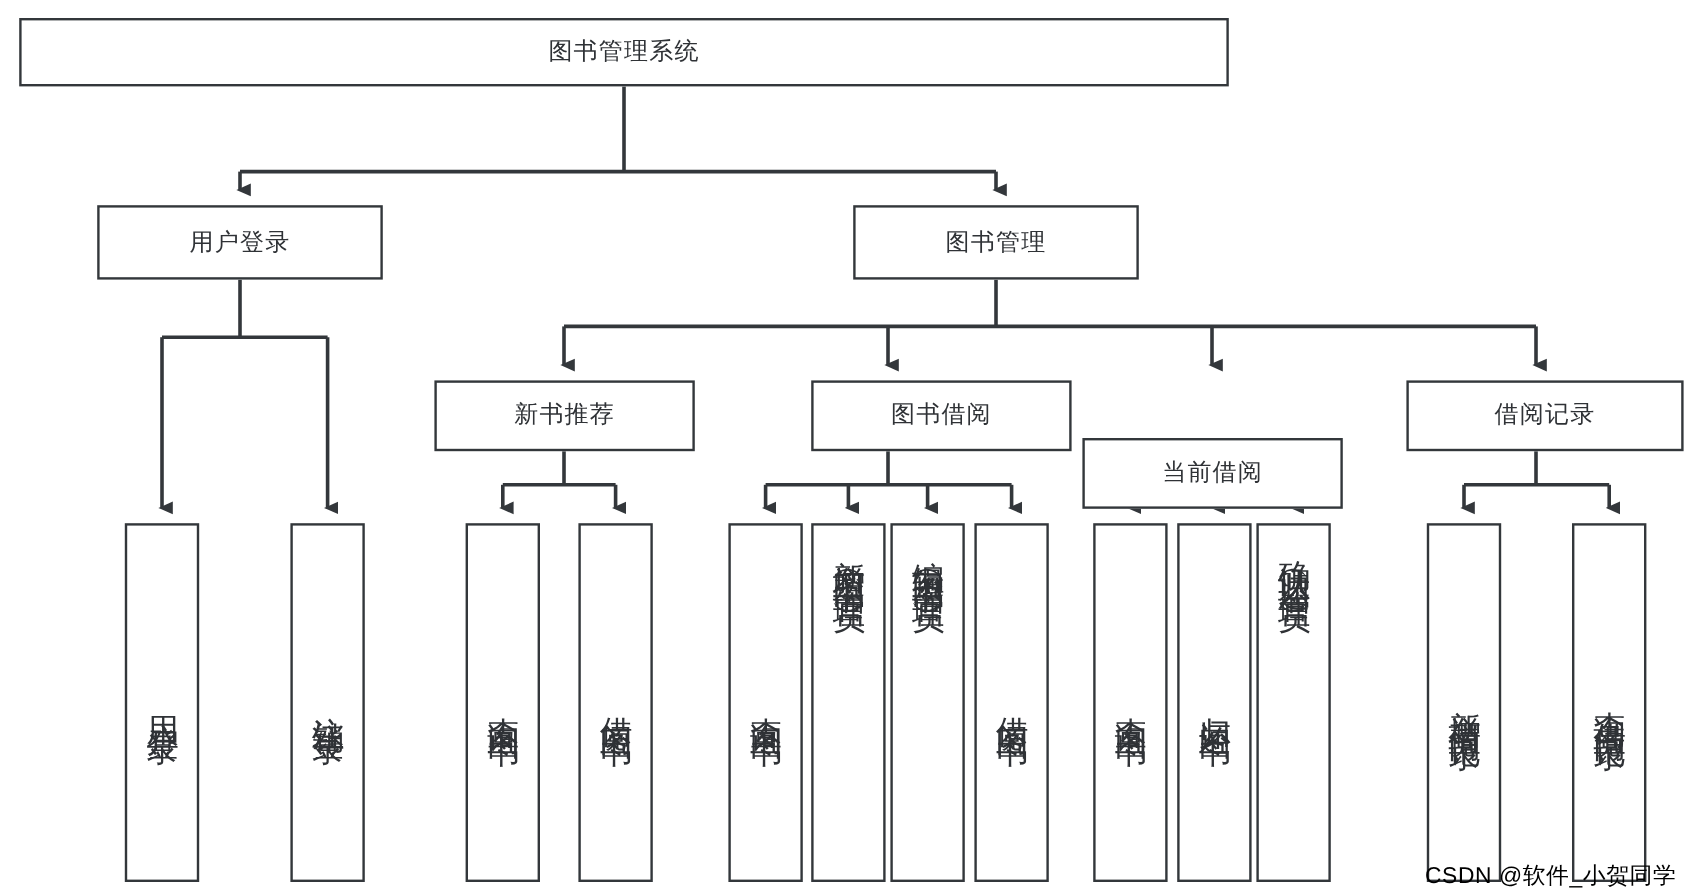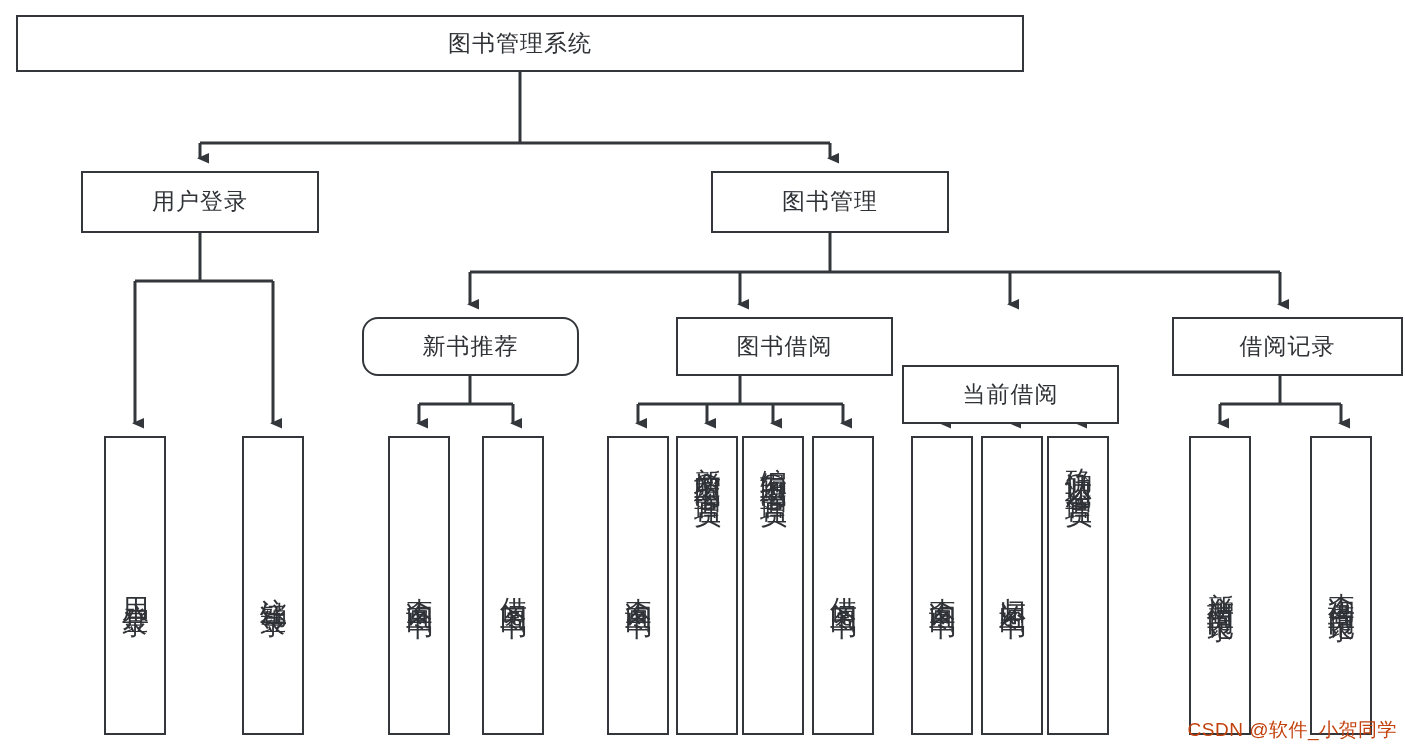--- a/index.html
+++ b/index.html
@@ -35,21 +35,21 @@
     justify-content: center;
     color: #2f3236;
   }
   .node .label {
     text-align: center;
     line-height: 1.12;
     white-space: nowrap;
   }
   
   .node.horiz .label {
-    font-size: 23px;
+    font-size: 20px;
     letter-spacing: 1px;
   }
   
   .node.vert {
     align-items: flex-start;
     justify-content: center;
     padding-top: 8px;
   }
   .node.vert .label {
     writing-mode: vertical-rl;
@@ -62,21 +62,21 @@
   
   .node.vert.center-text {
     align-items: center;
     padding-top: 0;
   }
   .watermark {
     position: absolute;
     right: 8px;
     bottom: 4px;
     font-size: 19px;
-    color: #c2410c;
+    color: #000000;
     letter-spacing: 0.5px;
     white-space: nowrap;
   }
 </style>
 </head>
 <body>
 
 <div id="canvas">
 
   <svg id="connectors" viewBox="0 0 1405 747" preserveAspectRatio="none">
@@ -133,21 +133,21 @@
     <span class="label">图书管理系统</span>
   </div>
 
   <div class="node horiz" style="left:81px; top:171px; width:238px; height:62px;">
     <span class="label">用户登录</span>
   </div>
   <div class="node horiz" style="left:711px; top:171px; width:238px; height:62px;">
     <span class="label">图书管理</span>
   </div>
 
-  <div class="node horiz" style="left:362px; top:317px; width:217px; height:59px;border-radius:16px;">
+  <div class="node horiz" style="left:362px; top:317px; width:217px; height:59px;">
     <span class="label">新书推荐</span>
   </div>
   <div class="node horiz" style="left:632px; top:317px; width:217px; height:59px;margin-left:44px;">
     <span class="label">图书借阅</span>
   </div>
   <div class="node horiz" style="left:902px; top:317px; width:217px; height:59px;margin-top:48px;">
     <span class="label">当前借阅</span>
   </div>
   <div class="node horiz" style="left:1172px; top:317px; width:231px; height:59px;">
     <span class="label">借阅记录</span>

